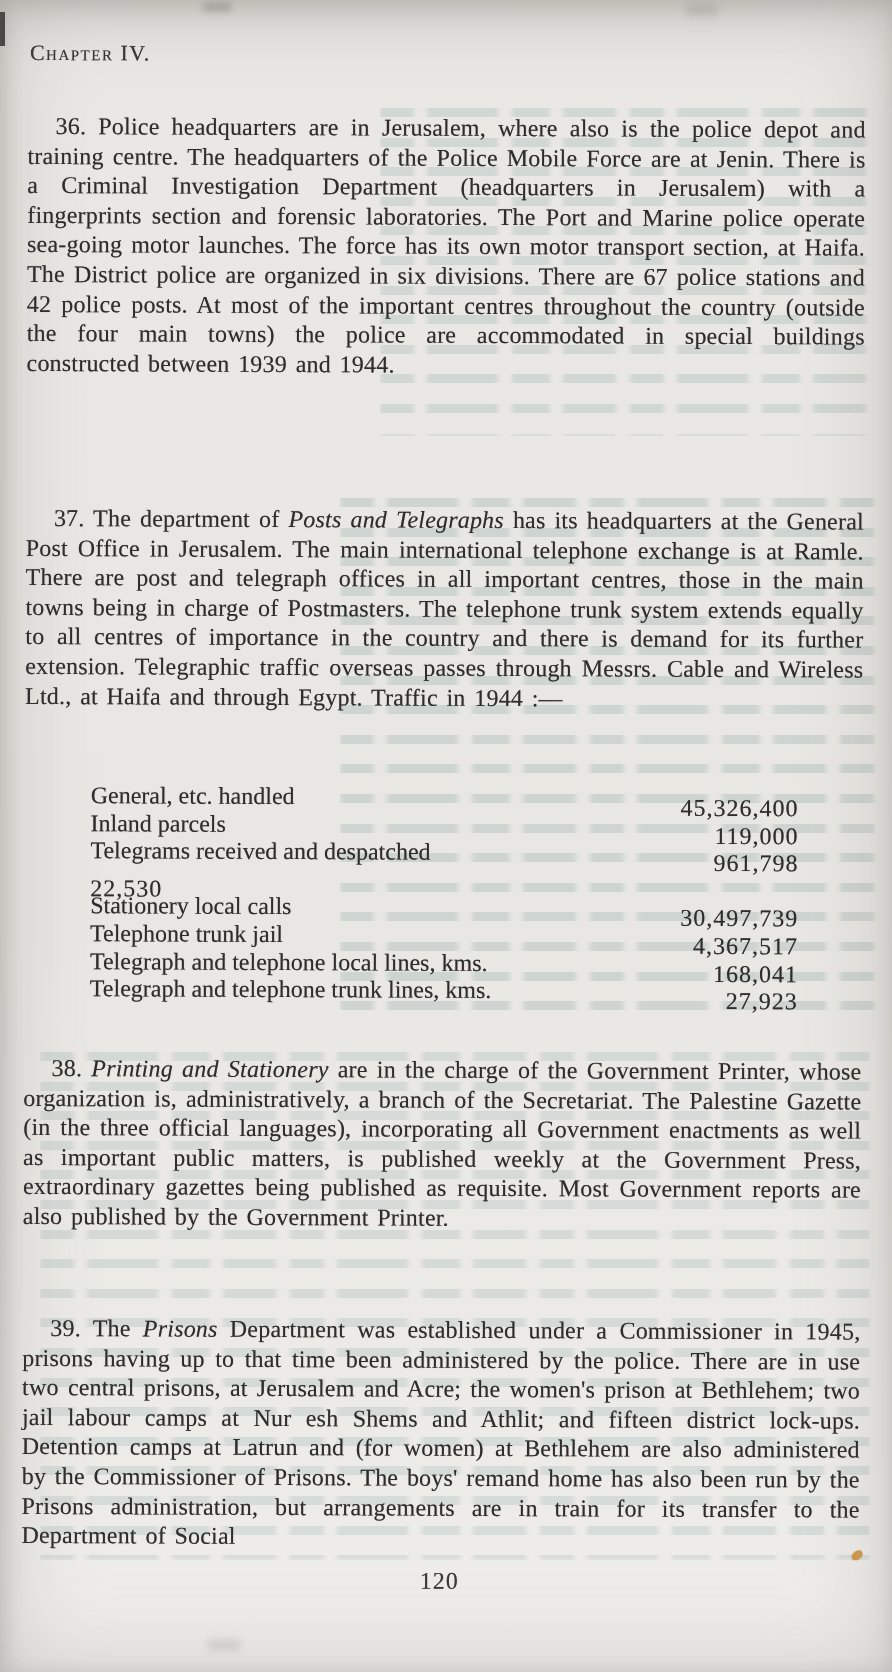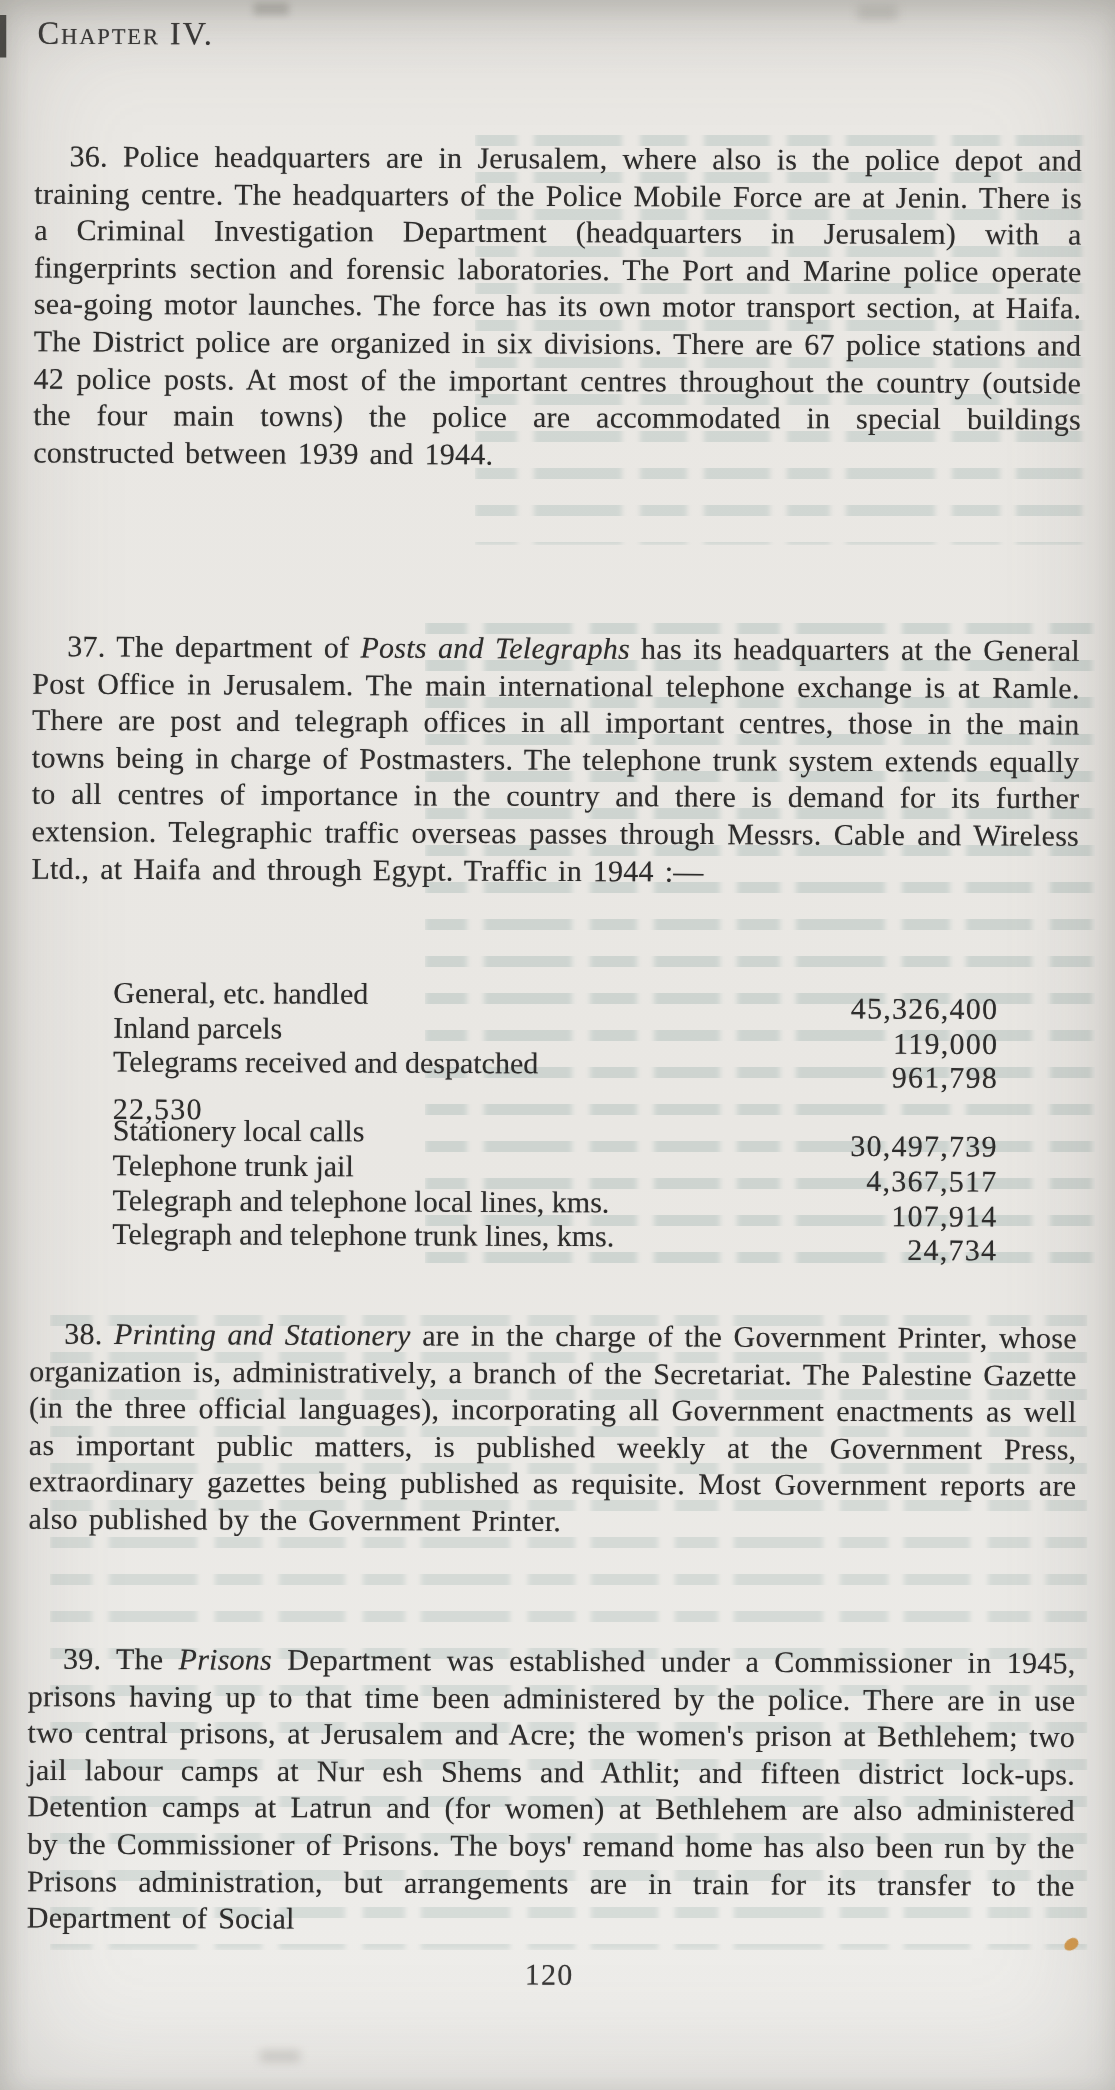--- a/index.html
+++ b/index.html
@@ -30,22 +30,22 @@
     position: absolute;
     inset: 0;
     transform: rotate(0.25deg);
     transform-origin: 40px 40px;
     z-index: 3;
     color: #2e2d2c;
   }
   .chapter-heading {
     position: absolute;
     left: 30px;
-    top: 12px;
-    font-size: 26px;
+    top: 40px;
+    font-size: 22px;
     font-variant: small-caps;
     letter-spacing: 1.5px;
     color: #363534;
     text-shadow: 0 0 0.7px rgba(46,45,44,.55);
   }
   .para {
     position: absolute;
     left: 28px;
     width: 838px;
     font-size: 24px;
@@ -171,25 +171,25 @@
         <div class="traffic-row">
           <span class="row-label">Stationery local calls</span>
           <span class="row-value">30,497,739</span>
         </div>
         <div class="traffic-row">
           <span class="row-label">Telephone trunk jail</span>
           <span class="row-value">4,367,517</span>
         </div>
         <div class="traffic-row">
           <span class="row-label">Telegraph and telephone local lines, kms.</span>
-          <span class="row-value">107,914</span>
+          <span class="row-value">168,041</span>
         </div>
         <div class="traffic-row">
           <span class="row-label">Telegraph and telephone trunk lines, kms.</span>
-          <span class="row-value">24,734</span>
+          <span class="row-value">27,923</span>
         </div>
       </div>
 
     <p class="para" id="para-38"><span>38. </span><i>Printing and Stationery</i><span> are in the charge of the Government Printer, whose organization is, administratively, a branch of the Secretariat. The Palestine Gazette (in the three official languages), incorporating all Government enactments as well as important public matters, is published weekly at the Government Press, extraordinary gazettes being published as requisite. Most Government reports are also published by the Government Printer.</span></p>
 
     <p class="para" id="para-39"><span>39. The </span><i>Prisons</i><span> Department was established under a Commissioner in 1945, prisons having up to that time been administered by the police. There are in use two central prisons, at Jerusalem and Acre; the women's prison at Bethlehem; two jail labour camps at Nur esh Shems and Athlit; and fifteen district lock-ups. Detention camps at Latrun and (for women) at Bethlehem are also administered by the Commissioner of Prisons. The boys' remand home has also been run by the Prisons administration, but arrangements are in train for its transfer to the Department of Social</span></p>
 
     <div class="page-number">120</div>
   </div>
 

